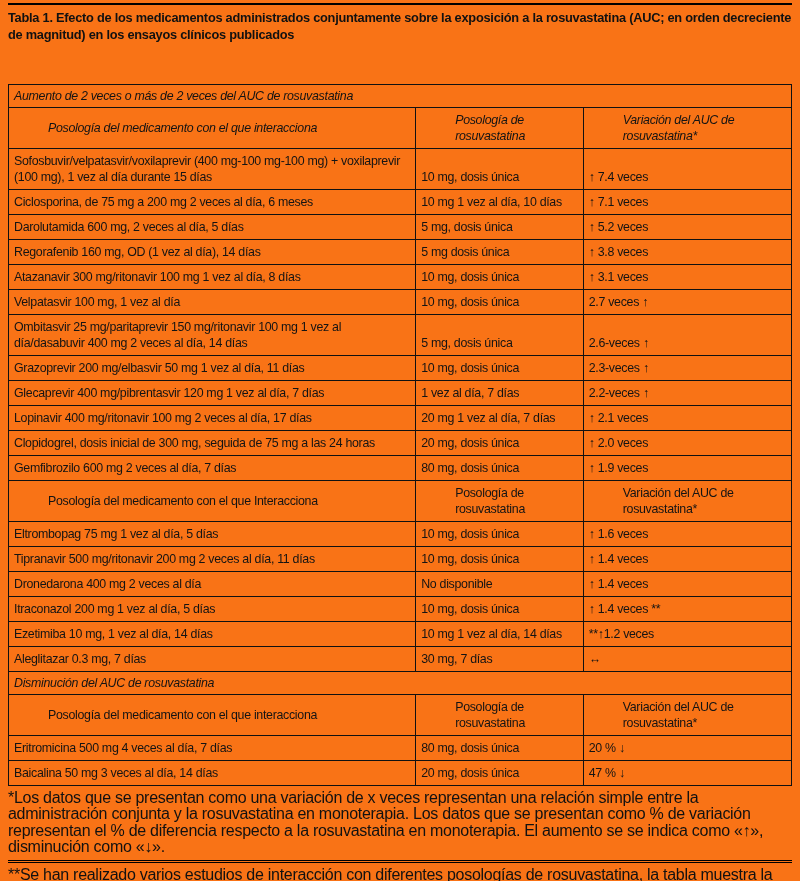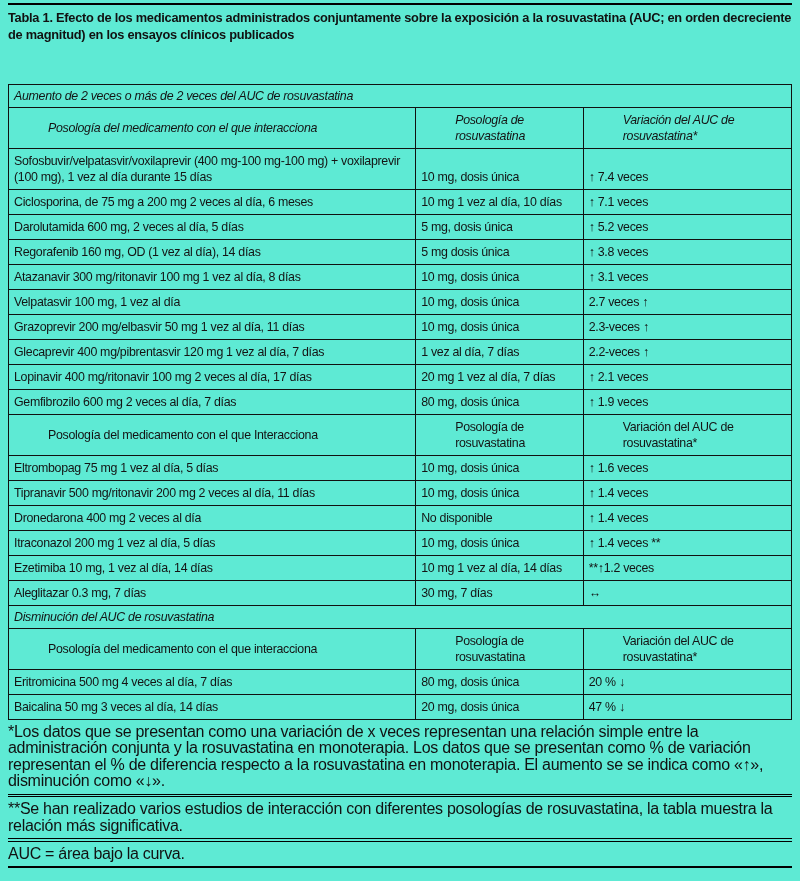--- a/index.html
+++ b/index.html
@@ -4,21 +4,21 @@
 <style>
   html, body {
     margin: 0;
     padding: 0;
     background: #ffffff;
   }
   .page {
     position: relative;
     width: 800px;
     height: 881px;
-    background: #5eead4;
+    background: #f97316;
     box-sizing: border-box;
     padding: 0 8px;
     overflow: hidden;
     font-family: "Liberation Sans", sans-serif;
     color: #141414;
   }
   .top-rule {
     border-top: 2px solid #000;
     margin-top: 3px;
   }
@@ -130,33 +130,43 @@
           <td>Atazanavir 300 mg/ritonavir 100 mg 1 vez al día, 8 días</td>
           <td>10 mg, dosis única</td>
           <td>↑ 3.1 veces</td>
         </tr>
         <tr>
           <td>Velpatasvir 100 mg, 1 vez al día</td>
           <td>10 mg, dosis única</td>
           <td>2.7 veces ↑</td>
         </tr>
         <tr>
+          <td>Ombitasvir 25 mg/paritaprevir 150 mg/ritonavir 100 mg 1 vez al día/dasabuvir 400 mg 2 veces al día, 14 días</td>
+          <td>5 mg, dosis única</td>
+          <td>2.6-veces ↑</td>
+        </tr>
+        <tr>
           <td>Grazoprevir 200 mg/elbasvir 50 mg 1 vez al día, 11 días</td>
           <td>10 mg, dosis única</td>
           <td>2.3-veces ↑</td>
         </tr>
         <tr>
           <td>Glecaprevir 400 mg/pibrentasvir 120 mg 1 vez al día, 7 días</td>
           <td>1 vez al día, 7 días</td>
           <td>2.2-veces ↑</td>
         </tr>
         <tr>
           <td>Lopinavir 400 mg/ritonavir 100 mg 2 veces al día, 17 días</td>
           <td>20 mg 1 vez al día, 7 días</td>
           <td>↑ 2.1 veces</td>
+        </tr>
+        <tr>
+          <td>Clopidogrel, dosis inicial de 300 mg, seguida de 75 mg a las 24 horas</td>
+          <td>20 mg, dosis única</td>
+          <td>↑ 2.0 veces</td>
         </tr>
         <tr>
           <td>Gemfibrozilo 600 mg 2 veces al día, 7 días</td>
           <td>80 mg, dosis única</td>
           <td>↑ 1.9 veces</td>
         </tr>
         <tr class="header-row">
           <td>Posología del medicamento con el que Interacciona</td>
           <td>Posología de rosuvastatina</td>
           <td>Variación del AUC de rosuvastatina*</td>

